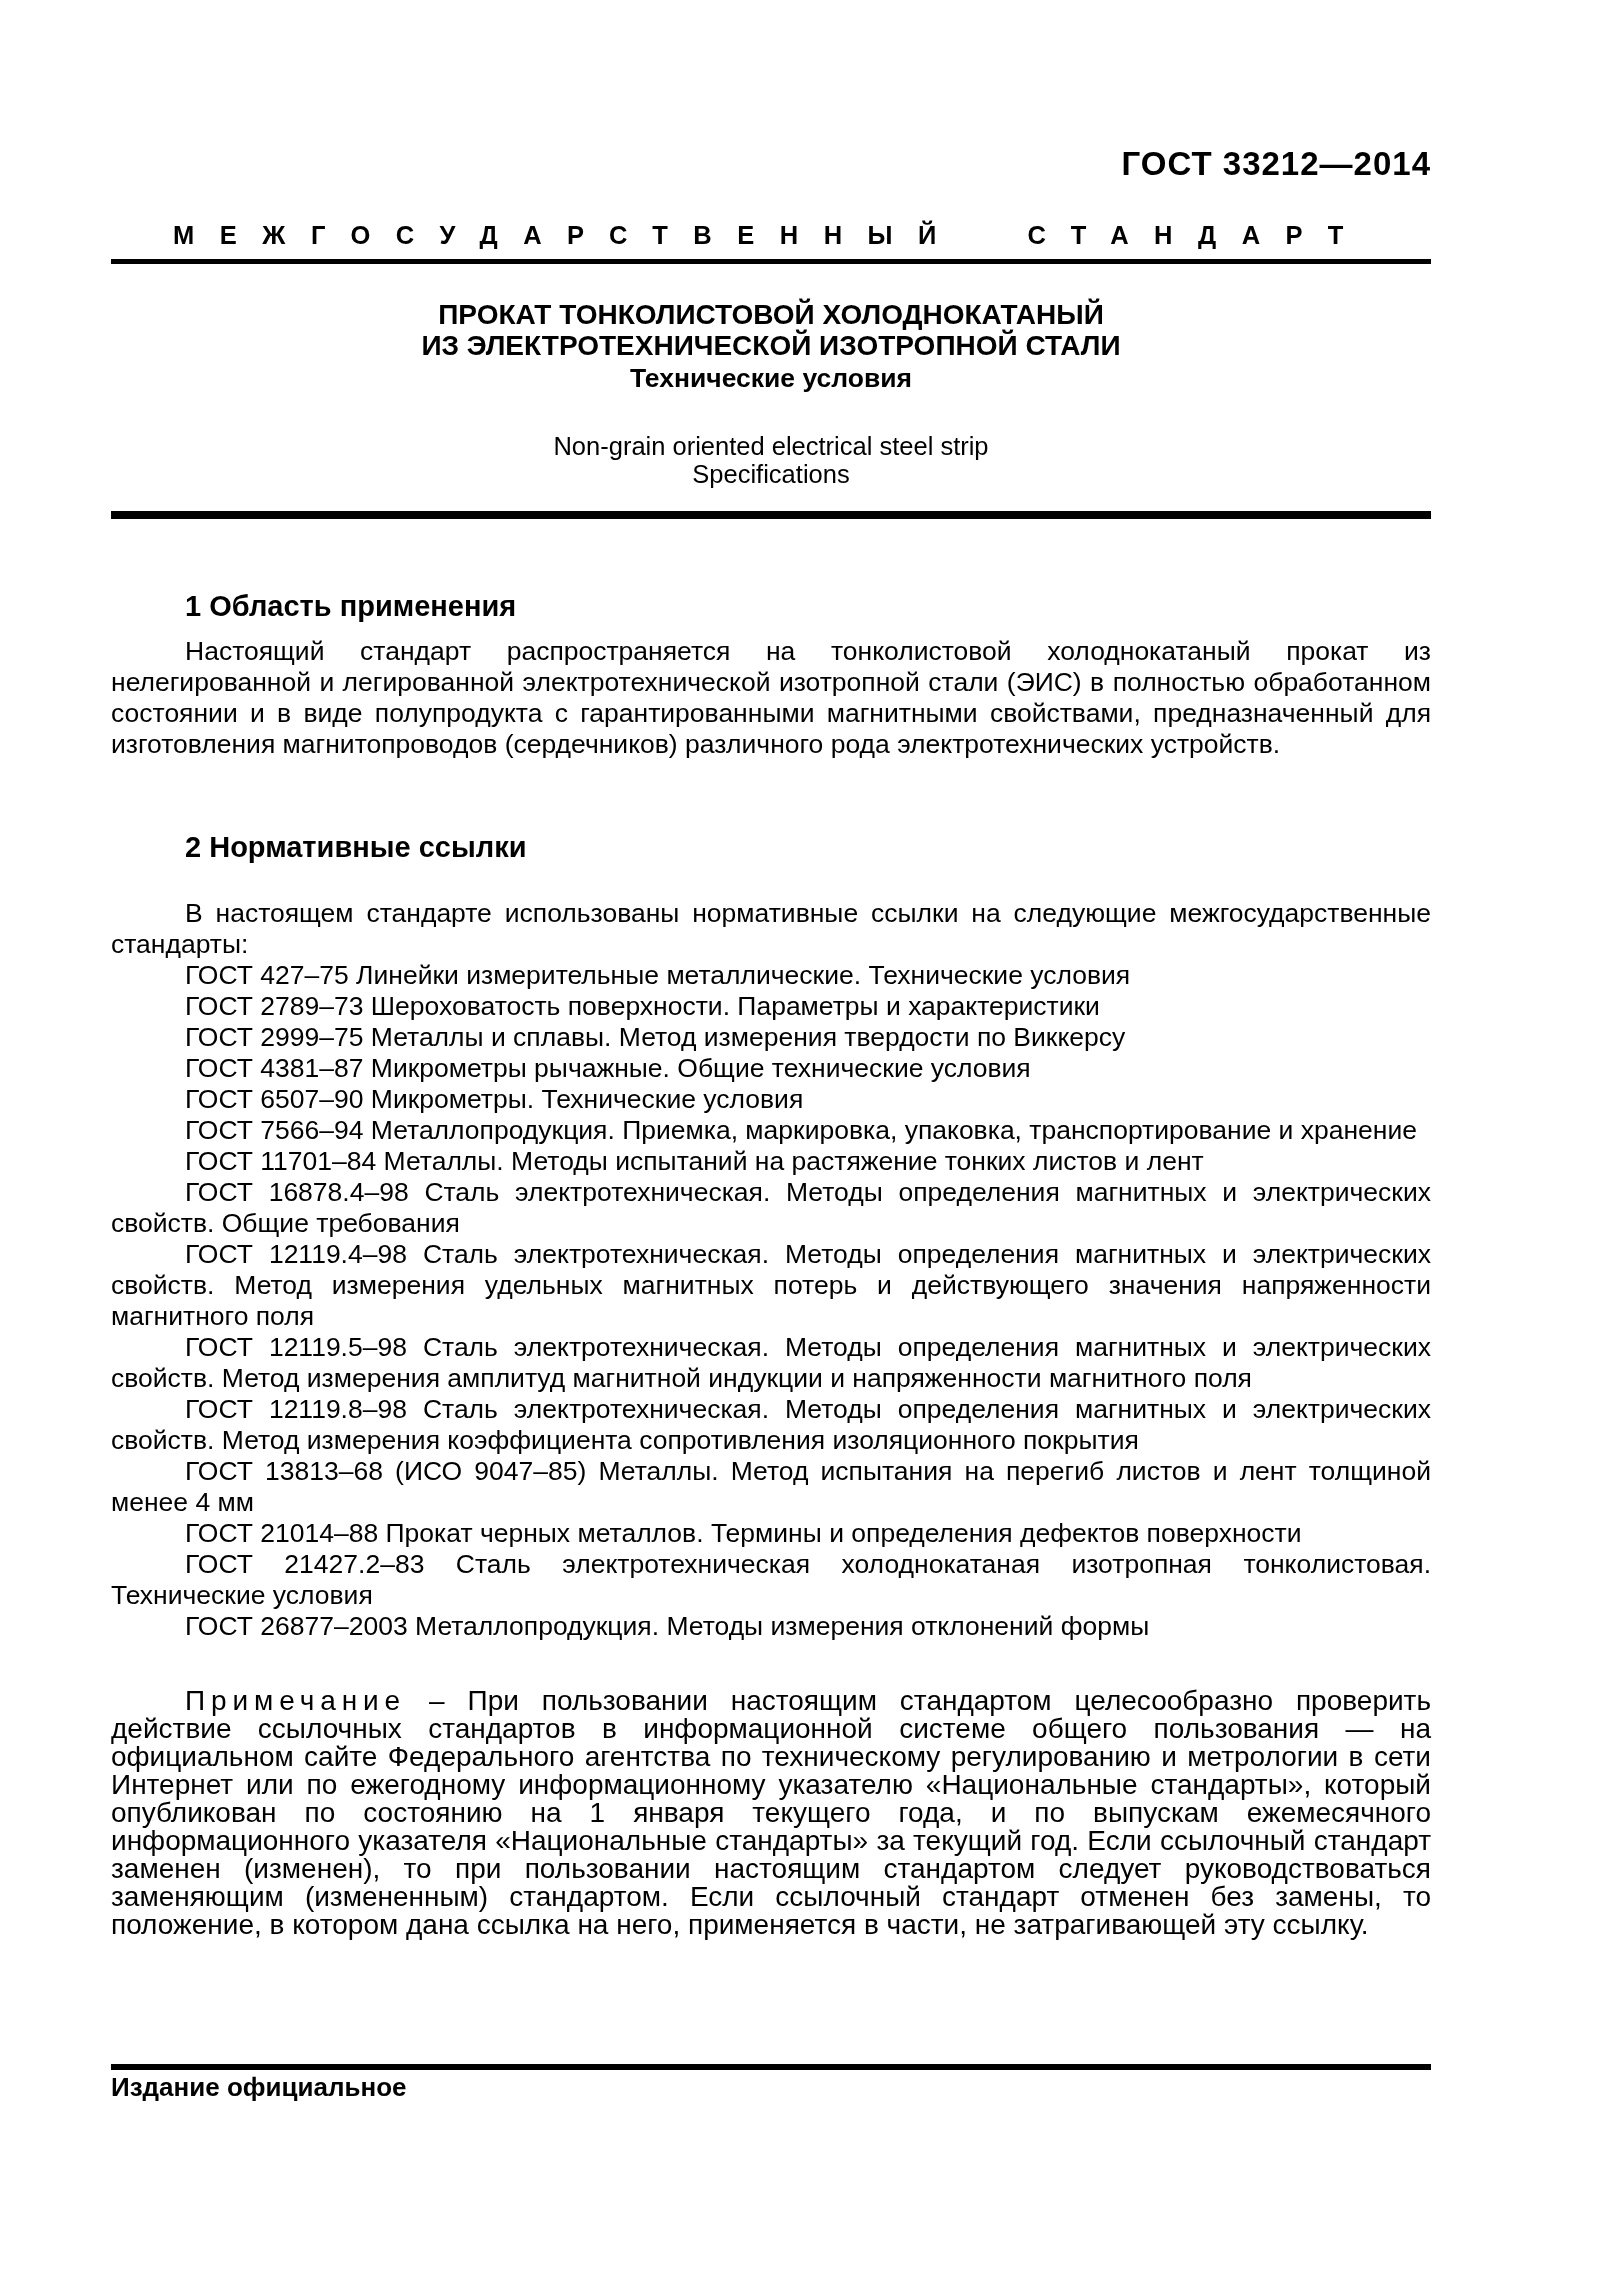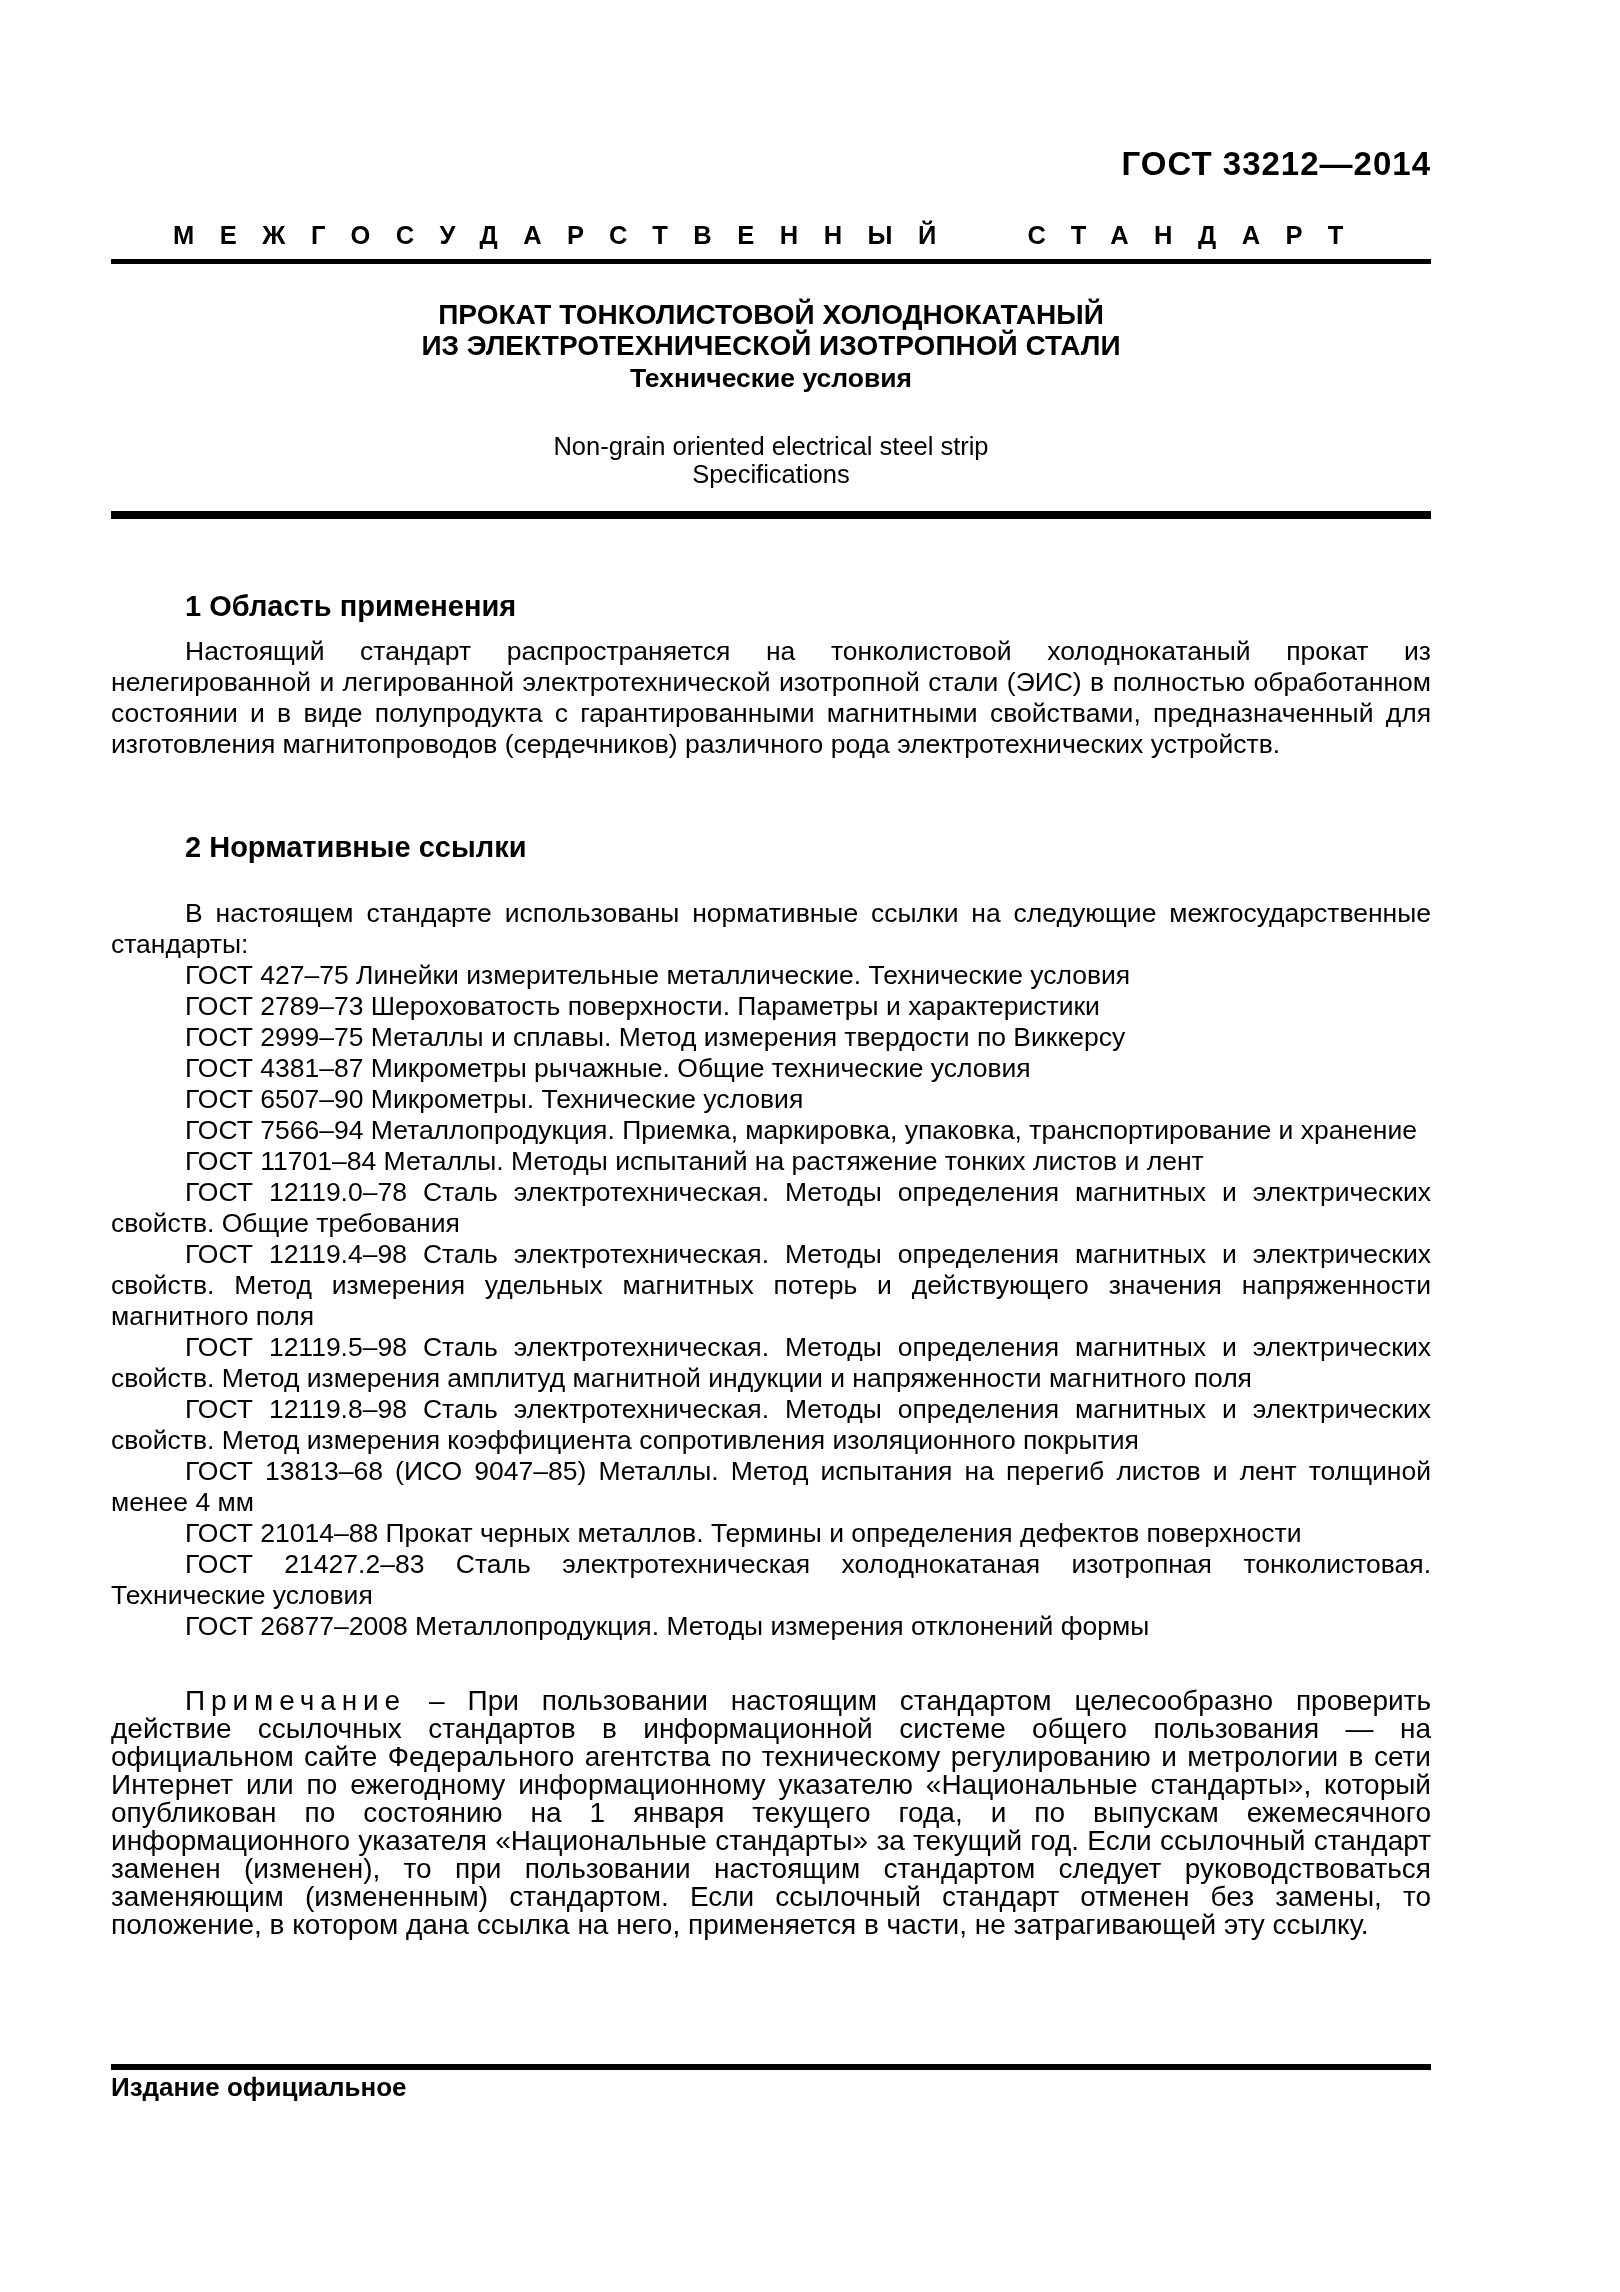--- a/index.html
+++ b/index.html
@@ -137,28 +137,28 @@
     <div class="h-section">2 Нормативные ссылки</div>
     <p class="intro-p">В настоящем стандарте использованы нормативные ссылки на следующие межгосударственные стандарты:</p>
 
     <p class="ref">ГОСТ 427–75 Линейки измерительные металлические. Технические условия</p>
     <p class="ref">ГОСТ 2789–73 Шероховатость поверхности. Параметры и характеристики</p>
     <p class="ref">ГОСТ 2999–75 Металлы и сплавы. Метод измерения твердости по Виккерсу</p>
     <p class="ref">ГОСТ 4381–87 Микрометры рычажные. Общие технические условия</p>
     <p class="ref">ГОСТ 6507–90 Микрометры. Технические условия</p>
     <p class="ref">ГОСТ 7566–94 Металлопродукция. Приемка, маркировка, упаковка, транспортирование и хранение</p>
     <p class="ref">ГОСТ 11701–84 Металлы. Методы испытаний на растяжение тонких листов и лент</p>
-    <p class="ref">ГОСТ 12119.0–78 Сталь электротехническая. Методы определения магнитных и электрических свойств. Общие требования</p>
+    <p class="ref">ГОСТ 16878.4–98 Сталь электротехническая. Методы определения магнитных и электрических свойств. Общие требования</p>
     <p class="ref">ГОСТ 12119.4–98 Сталь электротехническая. Методы определения магнитных и электрических свойств. Метод измерения удельных магнитных потерь и действующего значения напряженности магнитного поля</p>
     <p class="ref">ГОСТ 12119.5–98 Сталь электротехническая. Методы определения магнитных и электрических свойств. Метод измерения амплитуд магнитной индукции и напряженности магнитного поля</p>
     <p class="ref">ГОСТ 12119.8–98 Сталь электротехническая. Методы определения магнитных и электрических свойств. Метод измерения коэффициента сопротивления изоляционного покрытия</p>
     <p class="ref">ГОСТ 13813–68 (ИСО 9047–85) Металлы. Метод испытания на перегиб листов и лент толщиной менее 4 мм</p>
     <p class="ref">ГОСТ 21014–88 Прокат черных металлов. Термины и определения дефектов поверхности</p>
     <p class="ref">ГОСТ 21427.2–83 Сталь электротехническая холоднокатаная изотропная тонколистовая. Технические условия</p>
-    <p class="ref">ГОСТ 26877–2008 Металлопродукция. Методы измерения отклонений формы</p>
+    <p class="ref">ГОСТ 26877–2003 Металлопродукция. Методы измерения отклонений формы</p>
 
     <p class="note"><span class="note-label">Примечание</span> <span>– При пользовании настоящим стандартом целесообразно проверить действие ссылочных стандартов в информационной системе общего пользования — на официальном сайте Федерального агентства по техническому регулированию и метрологии в сети Интернет или по ежегодному информационному указателю «Национальные стандарты», который опубликован по состоянию на 1 января текущего года, и по выпускам ежемесячного информационного указателя «Национальные стандарты» за текущий год. Если ссылочный стандарт заменен (изменен), то при пользовании настоящим стандартом следует руководствоваться заменяющим (измененным) стандартом. Если ссылочный стандарт отменен без замены, то положение, в котором дана ссылка на него, применяется в части, не затрагивающей эту ссылку.</span></p>
 
   </div>
 
   <div class="footer">
     <div class="footer-rule"></div>
     <div class="edition">Издание официальное</div>
     <div class="page-num">1</div>
   </div>

